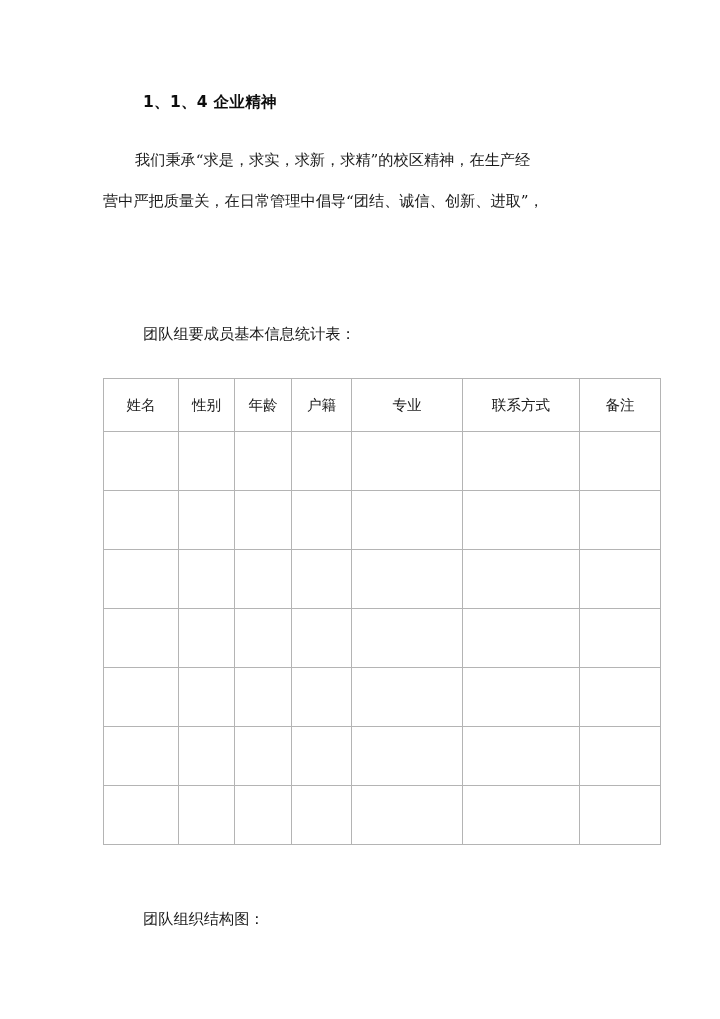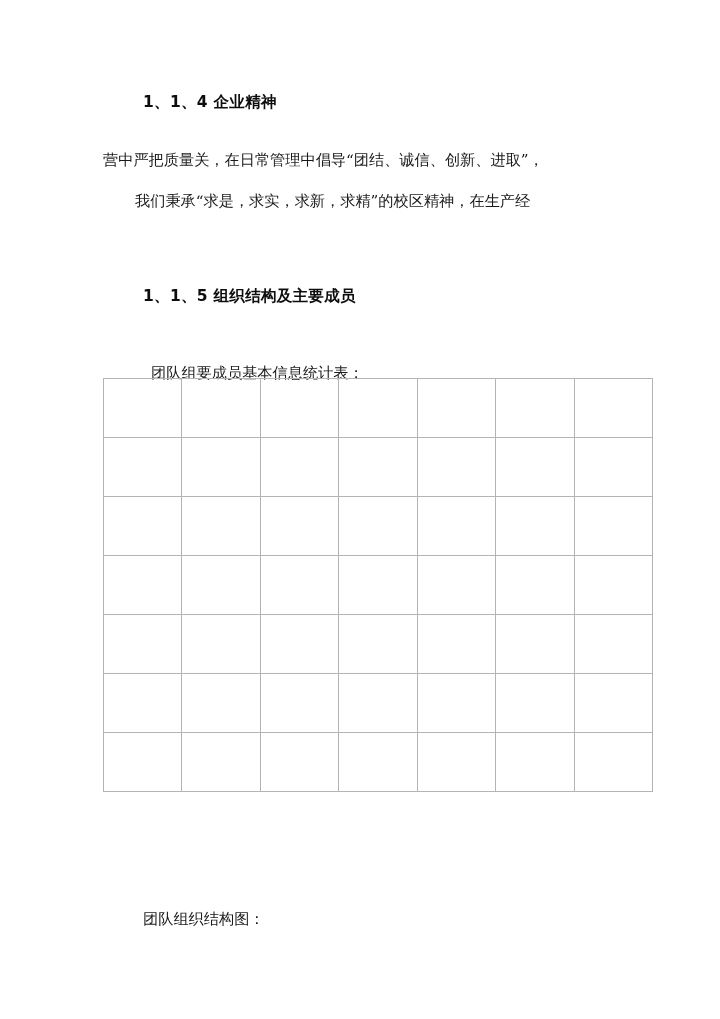--- a/index.html
+++ b/index.html
@@ -48,21 +48,21 @@
   .paragraph .pline.indent { text-indent: 32px; }
 
   
   .caption {
     position: absolute;
     left: 143px;
     font-size: 15.2px;
     color: #1a1a1a;
     white-space: nowrap;
   }
-  #caption-member-table { top: 363px; margin-left: 8px; }
+  #caption-member-table { top: 324px; }
   #caption-org-chart    { top: 909px; }
 
   
   .member-table {
     position: absolute;
     left: 103px;
     top: 378px;
     width: 550px;
     border-collapse: collapse;
     table-layout: fixed;
@@ -93,30 +93,38 @@
   .col-remark  { width: 80px; }
 </style>
 </head>
 <body>
 
 <div class="page">
 
   <div class="heading" id="heading-enterprise-spirit">1、1、4 企业精神</div>
 
   <div class="paragraph" id="paragraph-spirit">
+    <span class="pline indent">我们秉承“求是，求实，求新，求精”的校区精神，在生产经</span>
     <span class="pline">营中严把质量关，在日常管理中倡导“团结、诚信、创新、进取”，</span>
-    <span class="pline indent">我们秉承“求是，求实，求新，求精”的校区精神，在生产经</span>
   </div>
 
-  <div class="heading" id="heading-org-structure">1、1、5 组织结构及主要成员</div>
 
   <div class="caption" id="caption-member-table">团队组要成员基本信息统计表：</div>
 
   <table class="member-table">
     <tbody>
+      <tr class="header-row">
+        <td class="col-name">姓名</td>
+        <td class="col-gender">性别</td>
+        <td class="col-age">年龄</td>
+        <td class="col-hukou">户籍</td>
+        <td class="col-major">专业</td>
+        <td class="col-contact">联系方式</td>
+        <td class="col-remark">备注</td>
+      </tr>
 
       <tr>
         <td></td>
         <td></td>
         <td></td>
         <td></td>
         <td></td>
         <td></td>
         <td></td>
       </tr>

